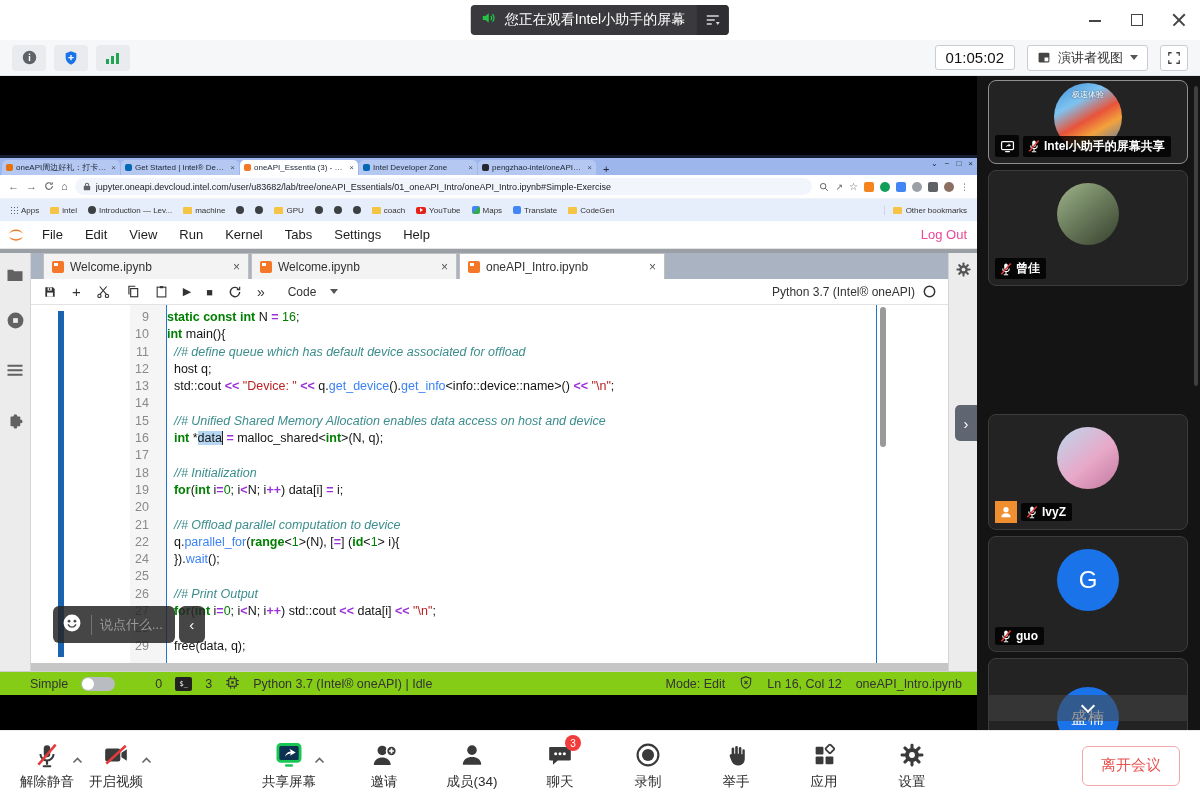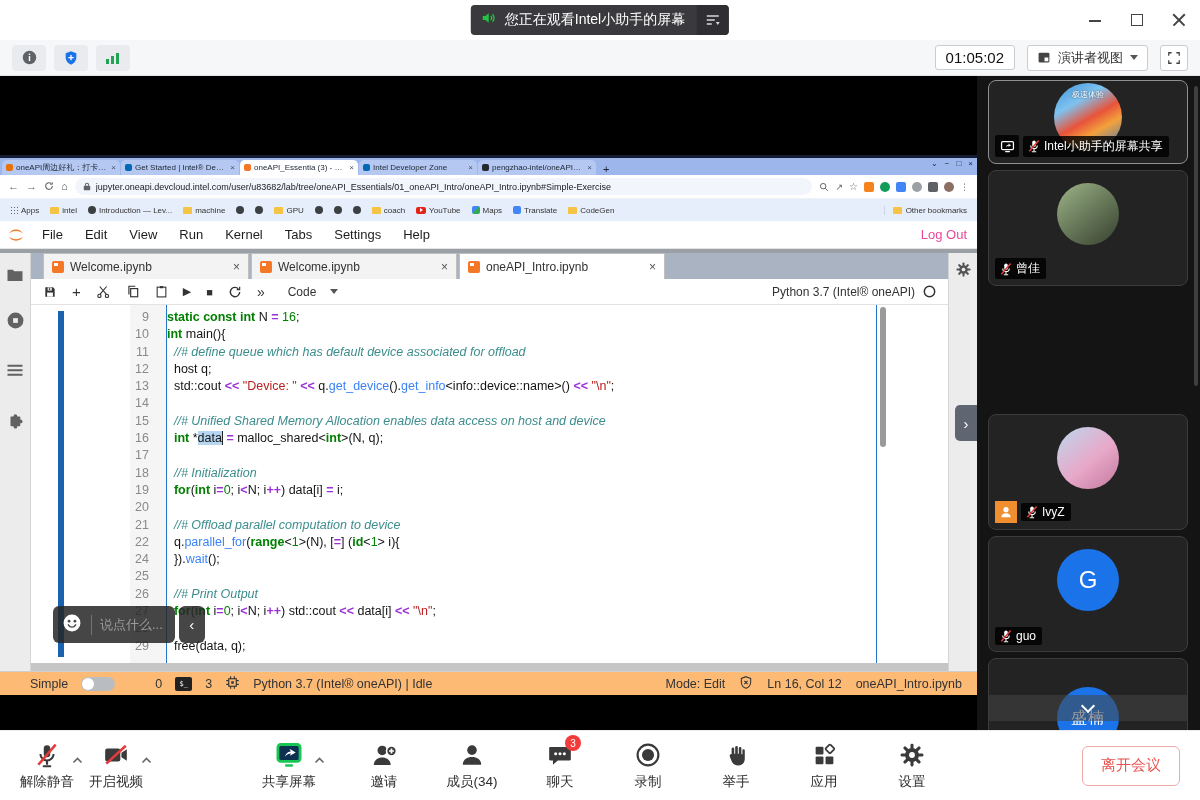--- a/index.html
+++ b/index.html
@@ -98,21 +98,21 @@
   .tk-cm{color:#3c8d8d;font-style:italic;}
   .tk-pl{color:#141414;}
   .tk-sel{background:#b6d6f2;border-right:1.4px solid #222;}
   .vscroll{position:absolute;right:62px;top:2px;width:6px;height:140px;background:#9a9a9a;border-radius:3px;}
   .hscroll{position:absolute;left:0;right:0;bottom:0;height:8px;background:#c6c6c6;}
 
   .right-strip{position:absolute;right:0;top:0;bottom:24px;width:29px;background:#ececec;border-left:1px solid #d5d5d5;}
   .strip-gear{margin:8px auto;display:flex;justify-content:center;}
   .expander{position:absolute;right:0;top:152px;width:22px;height:36px;background:#5f6672;border-radius:5px 0 0 5px;color:#fff;font-size:15px;display:flex;align-items:center;justify-content:center;}
 
-  .j-status{position:absolute;left:0;right:0;bottom:0;height:24px;background:#fdba74;border-top:1px solid #cfcfcf;display:flex;align-items:center;font-size:12.5px;color:#333;padding:0 15px 0 30px;gap:13px;}
+  .j-status{position:absolute;left:0;right:0;bottom:0;height:24px;background:#84cc16;border-top:1px solid #cfcfcf;display:flex;align-items:center;font-size:12.5px;color:#333;padding:0 15px 0 30px;gap:13px;}
   .toggle{width:34px;height:14px;border-radius:7px;background:#b9bdc2;position:relative;}
   .toggle::after{content:"";position:absolute;left:1px;top:1px;width:12px;height:12px;border-radius:50%;background:#fff;}
   .termic{width:17px;height:14px;background:#212121;border-radius:2px;color:#fff;font-size:7px;font-family:"DejaVu Sans Mono",monospace;display:flex;align-items:center;justify-content:center;}
   .st-right{margin-left:auto;display:flex;align-items:center;gap:14px;}
 
   
   .overlay-chat{position:absolute;left:20px;top:606px;height:37px;display:flex;gap:4px;z-index:6;padding-left:33px;}
   .oc-pill{display:flex;align-items:center;gap:8px;background:rgba(38,38,38,.85);border-radius:6px;padding:0 12px 0 8px;}
   .oc-div{width:1px;height:20px;background:rgba(255,255,255,.25);}
   .oc-text{color:#9b9b9b;font-size:13px;white-space:nowrap;}
@@ -125,21 +125,21 @@
   .avatar{position:absolute;left:50%;transform:translateX(-50%);border-radius:50%;display:flex;align-items:center;justify-content:center;overflow:hidden;}
   .avatar .letter{color:#fff;font-size:24px;}
   .avatar .cjk{color:#fff;font-size:16px;letter-spacing:1px;}
   .avatar .avtxt{position:absolute;top:6px;left:0;right:0;text-align:center;color:#fff;font-size:8px;text-shadow:0 0 2px #135;}
   .av-plane{background:linear-gradient(150deg,#3f8fd8 0%,#7ec3f0 30%,#e8533a 52%,#f2a23c 68%,#2f6fc8 100%);}
   .av-photo-a{background:linear-gradient(140deg,#9fb48a 0%,#6d7f5e 45%,#37402e 100%);}
   .av-photo-b{background:radial-gradient(circle at 50% 45%,#cfc9b4 0%,#8a8070 40%,#2c2822 100%);}
   .av-photo-c{background:linear-gradient(140deg,#bcd8ee 0%,#e8a8c8 55%,#c2789e 100%);}
   .av-blue{background:#1a73e8;}
   .plabel{position:absolute;left:6px;bottom:6px;display:flex;align-items:center;gap:4px;max-width:188px;}
-  .pbox{display:flex;align-items:center;gap:3px;background:rgba(0,0,0,.82);border-radius:2px;padding:2px 6px 2px 4px;}
+  .pbox{display:flex;align-items:center;gap:3px;background:rgba(0,0,0,.82);border-radius:2px;padding:2px 6px 2px 4px;font-weight:bold;}
   .pname{color:#fff;font-size:12px;white-space:nowrap;overflow:hidden;text-overflow:ellipsis;}
   .sharebox{background:rgba(0,0,0,.82);border-radius:2px;width:24px;height:22px;display:flex;align-items:center;justify-content:center;}
   .hostbadge{width:22px;height:22px;background:#ef8f2f;display:flex;align-items:center;justify-content:center;}
   .scrollhint{position:absolute;left:0;right:0;top:36px;height:26px;background:rgba(70,70,70,.55);display:flex;align-items:center;justify-content:center;}
   .chev-down{width:10px;height:10px;border-right:2.2px solid #fff;border-bottom:2.2px solid #fff;transform:rotate(45deg);margin-top:-5px;}
   .sb-scroll{position:absolute;right:2px;top:10px;width:4px;height:300px;background:#3f3f3f;border-radius:2px;}
 
   
   .bottombar{position:absolute;left:0;bottom:0;width:1200px;height:70px;background:#fff;border-top:1px solid #ececec;display:flex;align-items:center;padding:0 16px;}
   .tb-btn{display:flex;flex-direction:column;align-items:center;gap:3px;min-width:62px;}

